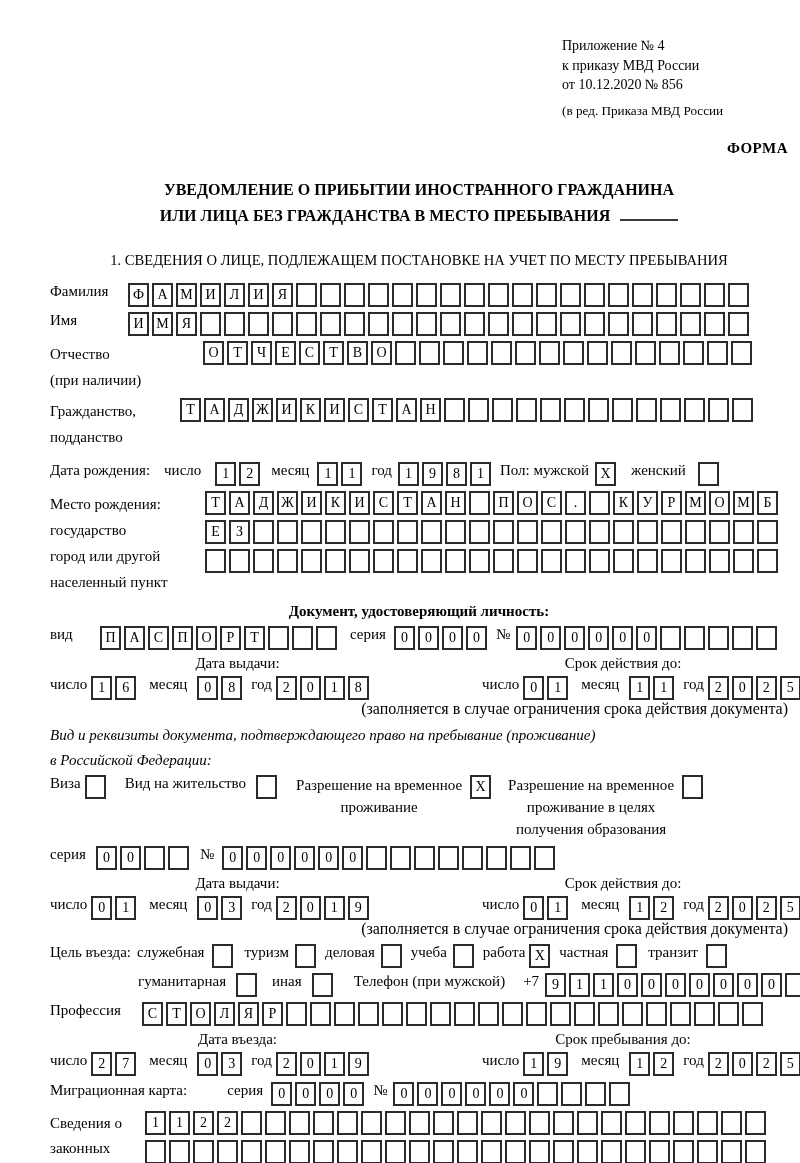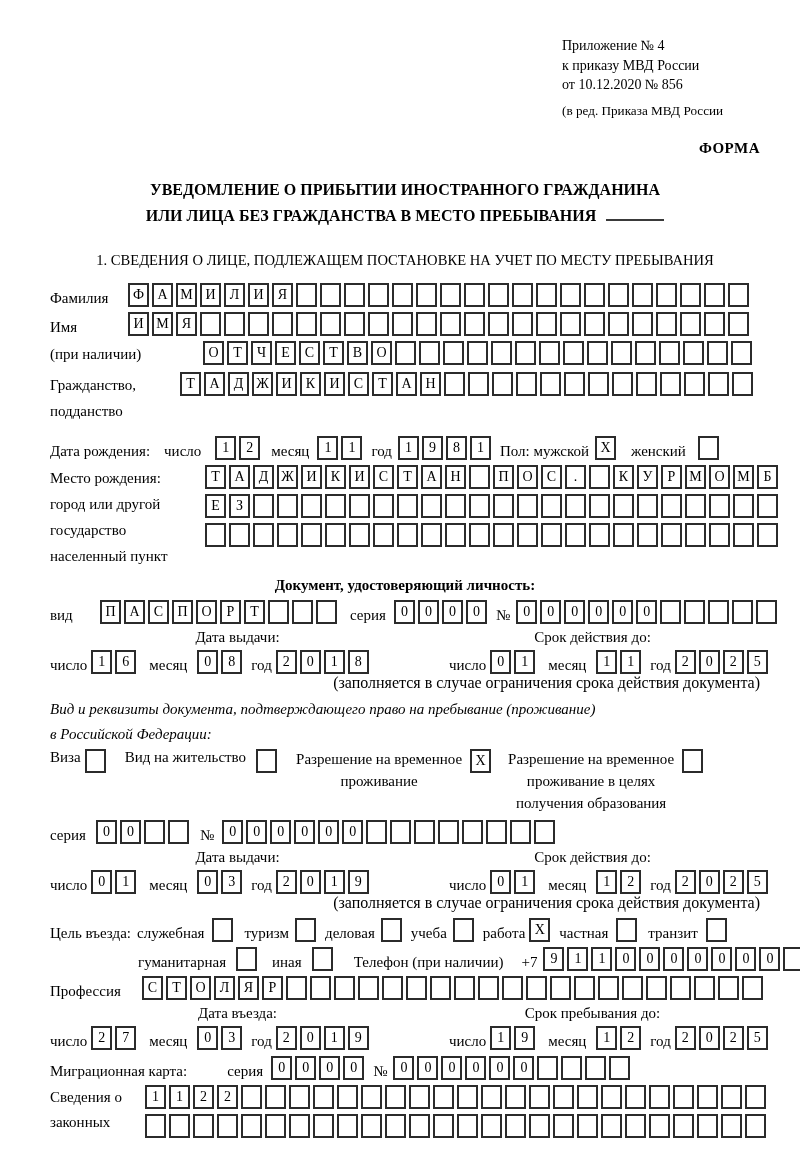--- a/index.html
+++ b/index.html
@@ -1,41 +1,41 @@
 <!DOCTYPE html>
 <html><head>
 <meta charset="utf-8">
 <style>
   html,body{margin:0;padding:0;background:#ffffff;}
   body{width:800px;height:1163px;color:#000;font-family:"Liberation Serif","DejaVu Serif",serif;font-size:15px;}
-  .page{box-sizing:border-box;width:800px;height:1163px;padding:36px 40px 10px 50px;overflow:hidden;}
+  .page{box-sizing:border-box;width:800px;height:1163px;padding:36px 12px 10px 50px;overflow:hidden;}
 
   
   .hdr{margin-left:512px;line-height:1.4;font-size:14px;}
   .hdr .sub{font-size:13.2px;margin-top:6px;line-height:1.45;}
   .forma{font-weight:bold;text-align:right;font-size:15px;margin-top:20px;letter-spacing:.5px;}
 
   .title{margin-top:20px;text-align:center;font-weight:bold;font-size:16px;line-height:1.6;}
   .blank-line{display:inline-block;width:58px;border-bottom:2px solid #3a3a3a;margin-left:10px;vertical-align:baseline;}
   .sect{margin-top:24px;text-align:center;font-weight:normal;font-size:14.6px;}
 
   
-  .frow{display:flex;align-items:flex-end;margin-bottom:5px;white-space:nowrap;}
+  .frow{display:flex;align-items:flex-start;margin-bottom:5px;white-space:nowrap;}
   .frow.top{align-items:flex-start;}
   .lbl{flex:none;}
   .lblcol{flex:none;line-height:26px;}
   .cells{display:flex;flex:none;}
   .cell{flex:none;display:inline-block;box-sizing:border-box;width:21px;height:24px;border:2px solid #2b2b2b;margin-right:3px;text-align:center;font-size:14px;line-height:20px;background:#fff;}
   .mb{margin-bottom:5px;}
   .ml4{margin-left:4px;}.ml6{margin-left:6px;}.ml8{margin-left:8px;}.ml10{margin-left:10px;}
   .ml12{margin-left:12px;}.ml14{margin-left:14px;}.ml16{margin-left:16px;}.ml18{margin-left:18px;}.ml24{margin-left:24px;}
 
   .doc-hdr{text-align:center;font-weight:bold;margin:8px 0 6px 0;}
 
-  .halves{display:flex;margin-bottom:2px;white-space:nowrap;}
+  .halves{display:flex;margin-bottom:2px;white-space:nowrap;gap:33px;}
   .half-l{width:375px;flex:none;}
   .half-r{flex:1;}
   .half-hd{text-align:center;margin-bottom:2px;}
   .note{font-size:16px;text-align:right;margin:-2px 0 6px 0;}
 
   .opt{display:flex;align-items:flex-start;flex:none;}
   .optlines{text-align:center;line-height:1.45;}
   .para{line-height:1.5;margin-bottom:2px;font-style:italic;}
 </style>
 </head>
@@ -123,20 +123,21 @@
         <span class="cell"></span>
         <span class="cell"></span>
         <span class="cell"></span>
         <span class="cell"></span>
         <span class="cell"></span>
       </span>
   </div>
 
   <div class="frow top">
     <div class="lblcol" style="width:153px">
+      <div>Отчество</div>
       <div>(при наличии)</div>
     </div>
     <span class="cells">
         <span class="cell">О</span>
         <span class="cell">Т</span>
         <span class="cell">Ч</span>
         <span class="cell">Е</span>
         <span class="cell">С</span>
         <span class="cell">Т</span>
         <span class="cell">В</span>
@@ -217,22 +218,22 @@
       </span>
     <span class="lbl ml12">женский</span>
     <span class="cells ml12">
         <span class="cell"></span>
       </span>
   </div>
 
   <div class="frow top">
     <div class="lblcol" style="width:155px">
       <div>Место рождения:</div>
+      <div>государство</div>
       <div>город или другой</div>
-      <div>государство</div>
       <div>населенный пункт</div>
     </div>
     <div>
       <div class="cells mb">
           <span class="cell">Т</span>
           <span class="cell">А</span>
           <span class="cell">Д</span>
           <span class="cell">Ж</span>
           <span class="cell">И</span>
           <span class="cell">К</span>
@@ -539,21 +540,21 @@
 
   <div class="frow" style="margin-top:4px">
     <span class="lbl" style="margin-left:88px">гуманитарная</span>
     <span class="cells ml10">
         <span class="cell"></span>
       </span>
     <span class="lbl ml12">иная</span>
     <span class="cells ml10">
         <span class="cell"></span>
       </span>
-    <span class="lbl ml18">Телефон (при наличии)</span>
+    <span class="lbl ml18">Телефон (при мужской)</span>
     <span class="lbl ml18">+7</span>
     <span class="cells ml6">
         <span class="cell">9</span>
         <span class="cell">1</span>
         <span class="cell">1</span>
         <span class="cell">0</span>
         <span class="cell">0</span>
         <span class="cell">0</span>
         <span class="cell">0</span>
         <span class="cell">0</span>

